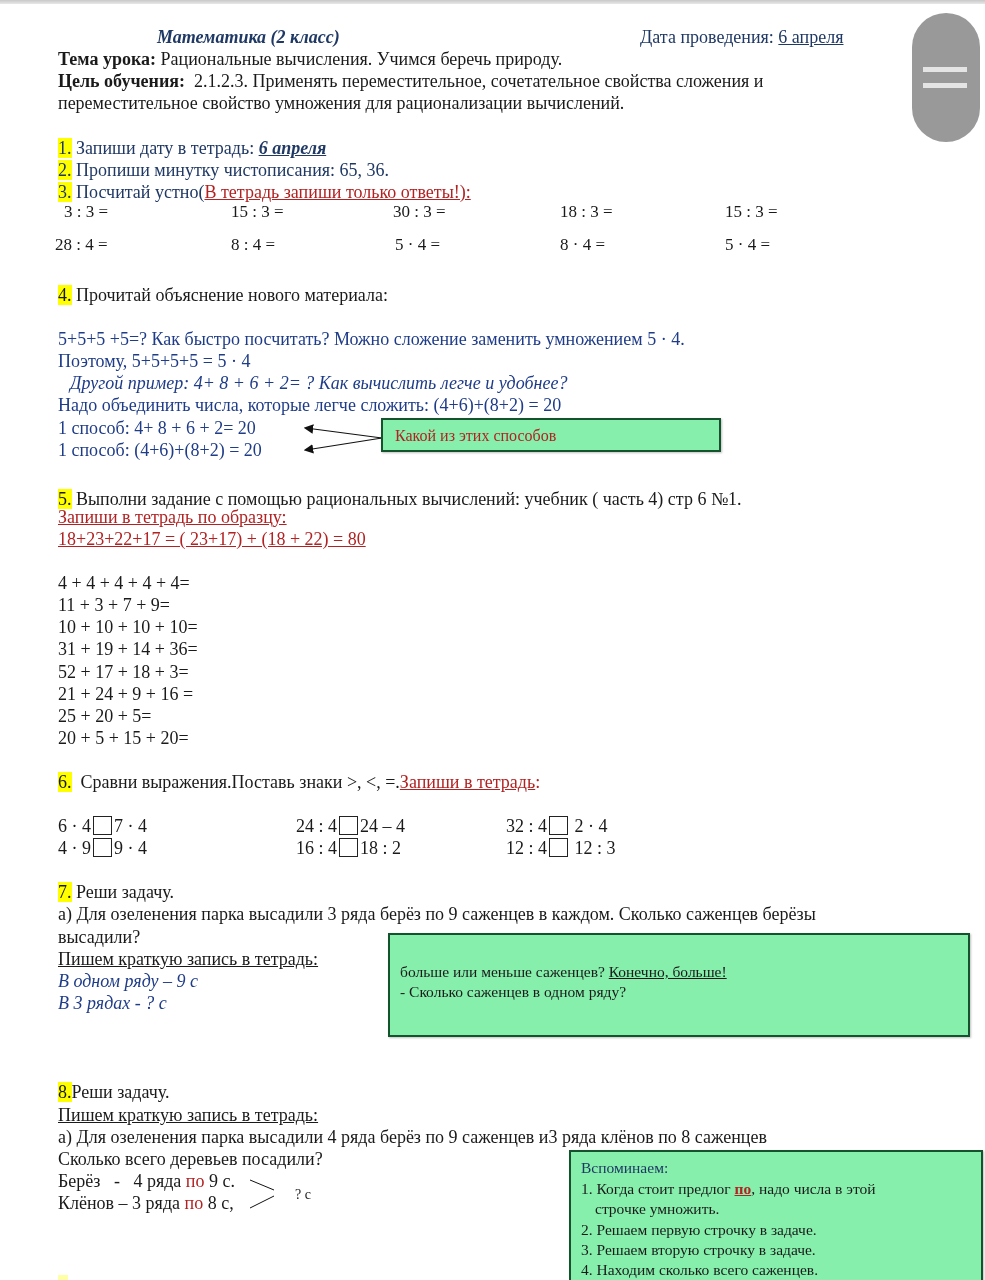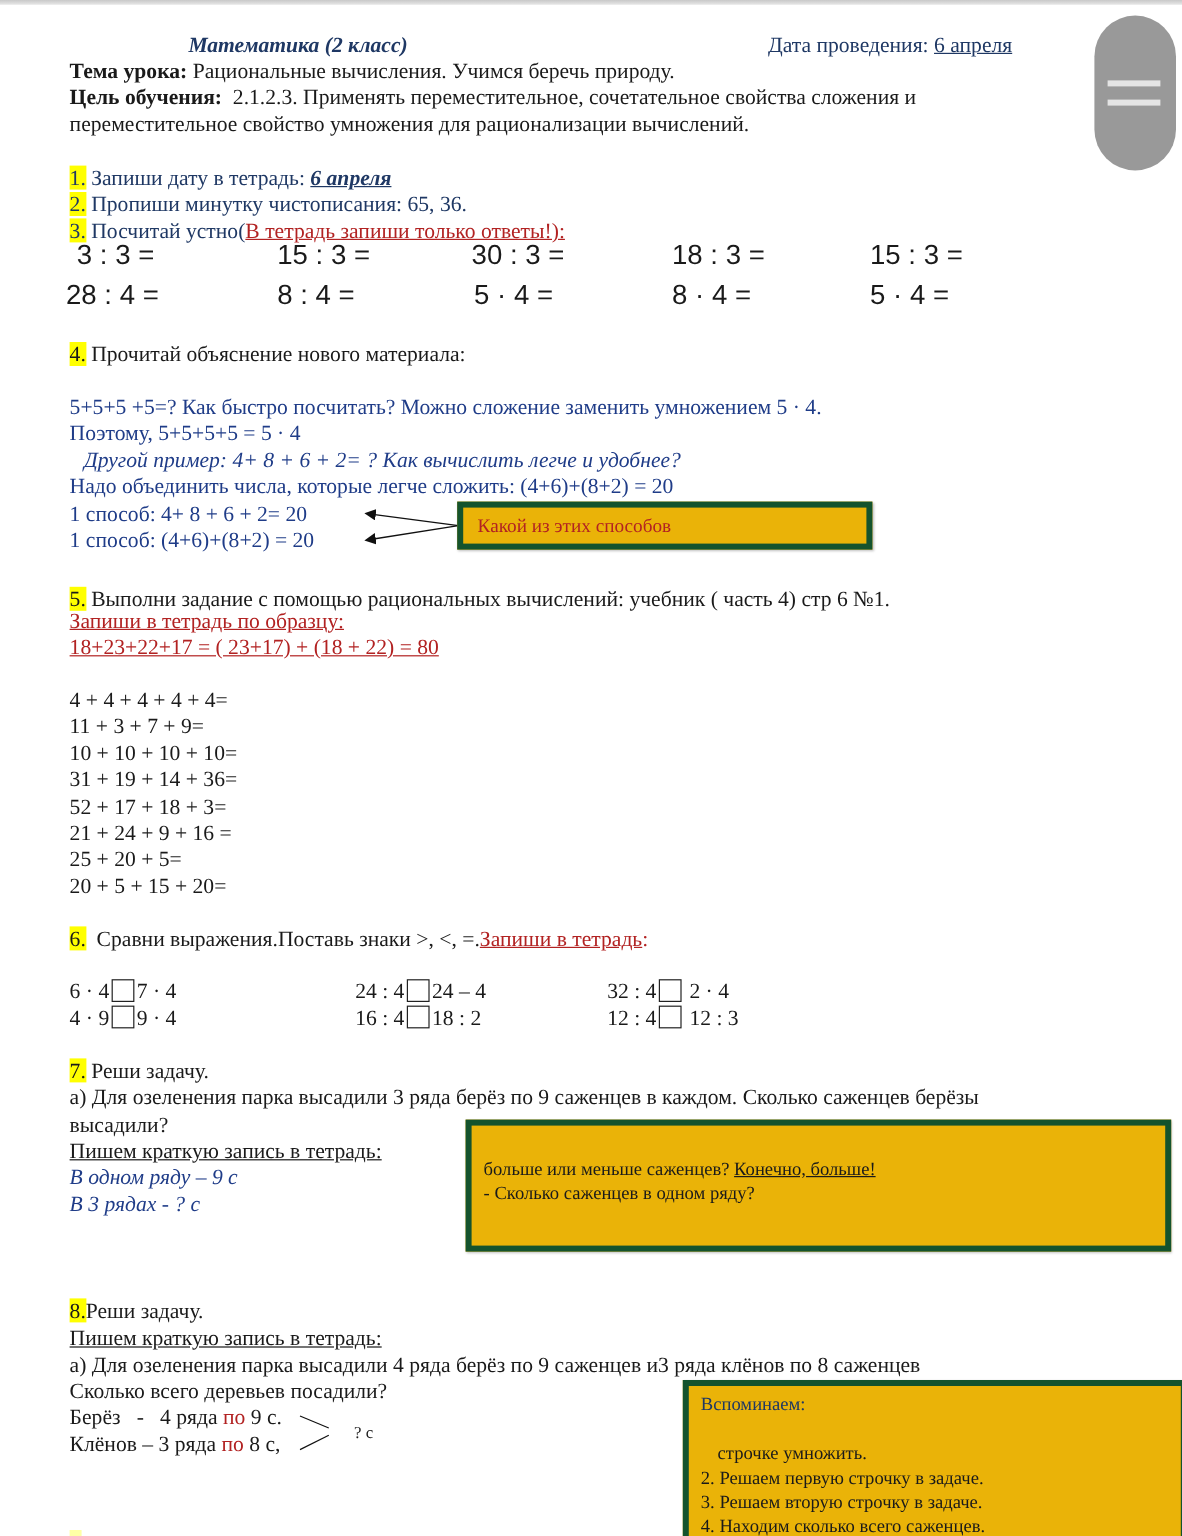--- a/index.html
+++ b/index.html
@@ -17,23 +17,23 @@
   .t18 { font-size: 18px; line-height: 22px; }
   .t15 { font-size: 15.5px; line-height: 20px; }
   .navy { color: #1f3864; }
   .blue { color: #1f3c88; }
   .red { color: #b22222; }
   .u { text-decoration: underline; }
   .bi { font-weight: bold; font-style: italic; }
   .it { font-style: italic; }
   .b { font-weight: bold; }
   .hl { background: #ffff00; }
-  .sans { font-family: Liberation Sans, sans-serif; font-size: 23px; line-height: 24px; }
+  .sans { font-family: Liberation Serif, serif; font-size: 17px; line-height: 24px; }
   .callout {
-    position: absolute; border: 5px solid #14532d; background: #eab308;
+    position: absolute; border: 2px solid #14532d; background: #86efac;
     box-shadow: 1px 1px 2px rgba(0,0,0,0.25);
     font-family: Liberation Serif, serif;
   }
   .sq {
     display: inline-block; width: 17px; height: 17px; border: 1px solid #222;
     vertical-align: -3px; margin: 0 2px;
   }
   .scroll-btn {
     position: absolute; left: 912px; top: 13px; width: 68px; height: 129px;
     background: #999999; border-radius: 34px;
@@ -186,20 +186,21 @@
   <span class="abs t18" style="left:58px;top:1148px;">Сколько  всего деревьев посадили?</span>
   <span class="abs t18" style="left:58px;top:1170px;white-space:pre;"><span>Берёз   -   4 ряда </span><span class="red">по</span><span> 9 с.</span></span>
   <span class="abs t18" style="left:58px;top:1192px;white-space:pre;"><span>Клёнов – 3 ряда </span><span class="red">по</span><span> 8 с,</span></span>
   <svg class="abs" style="left:248px;top:1176px;" width="30" height="36">
     <line x1="2" y1="4" x2="26" y2="14" stroke="#111" stroke-width="1"></line>
     <line x1="2" y1="32" x2="26" y2="20" stroke="#111" stroke-width="1"></line>
   </svg>
   <span class="abs" style="left:295px;top:1186px;font-size:14px;line-height:18px;">? с</span>
   <div class="callout" style="left:569px;top:1150px;width:410px;height:140px;">
     <span class="abs t15" style="left:10px;top:6px;color:#1f3864;">Вспоминаем:</span>
+    <span class="abs t15" style="left:10px;top:27px;"><span>1. Когда стоит предлог </span><span class="red b u">по</span><span>, надо числа в этой</span></span>
     <span class="abs t15" style="left:24px;top:47px;">строчке умножить.</span>
     <span class="abs t15" style="left:10px;top:68px;">2. Решаем первую строчку в задаче.</span>
     <span class="abs t15" style="left:10px;top:88px;">3. Решаем вторую строчку в задаче.</span>
     <span class="abs t15" style="left:10px;top:108px;">4. Находим сколько всего саженцев.</span>
   </div>
   <span class="abs hl" style="left:58px;top:1275px;width:10px;height:5px;opacity:0.35;"></span>
 </div>
 
 <div class="scroll-btn">
   <div class="bar" style="top:54px;"></div>

